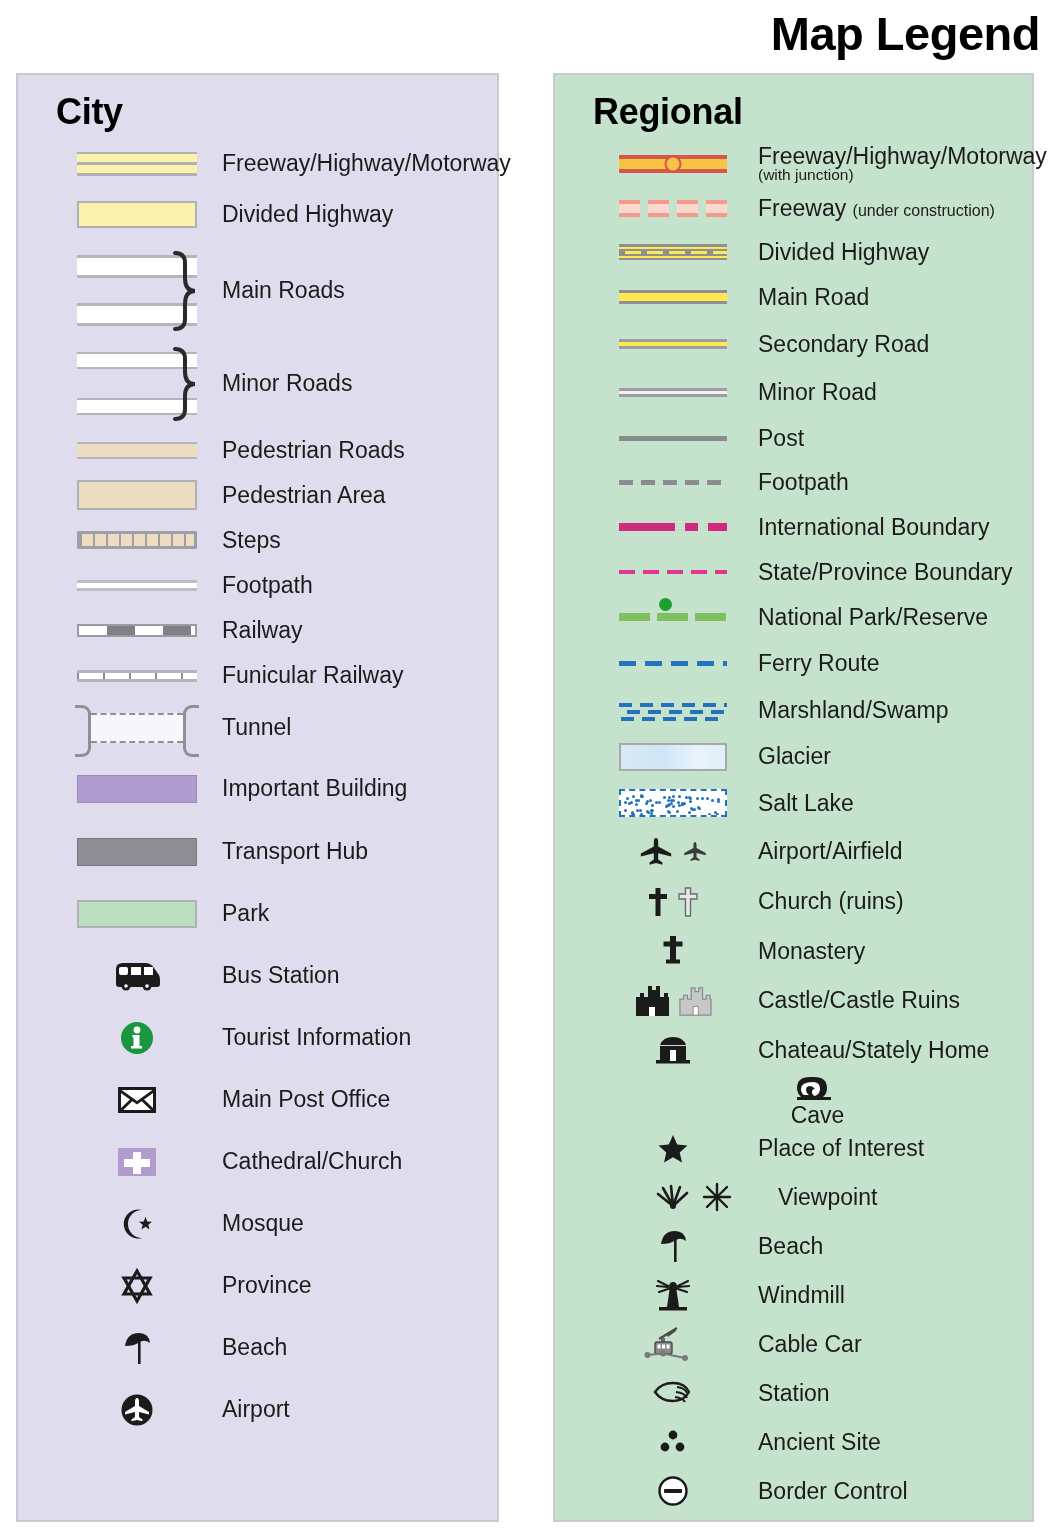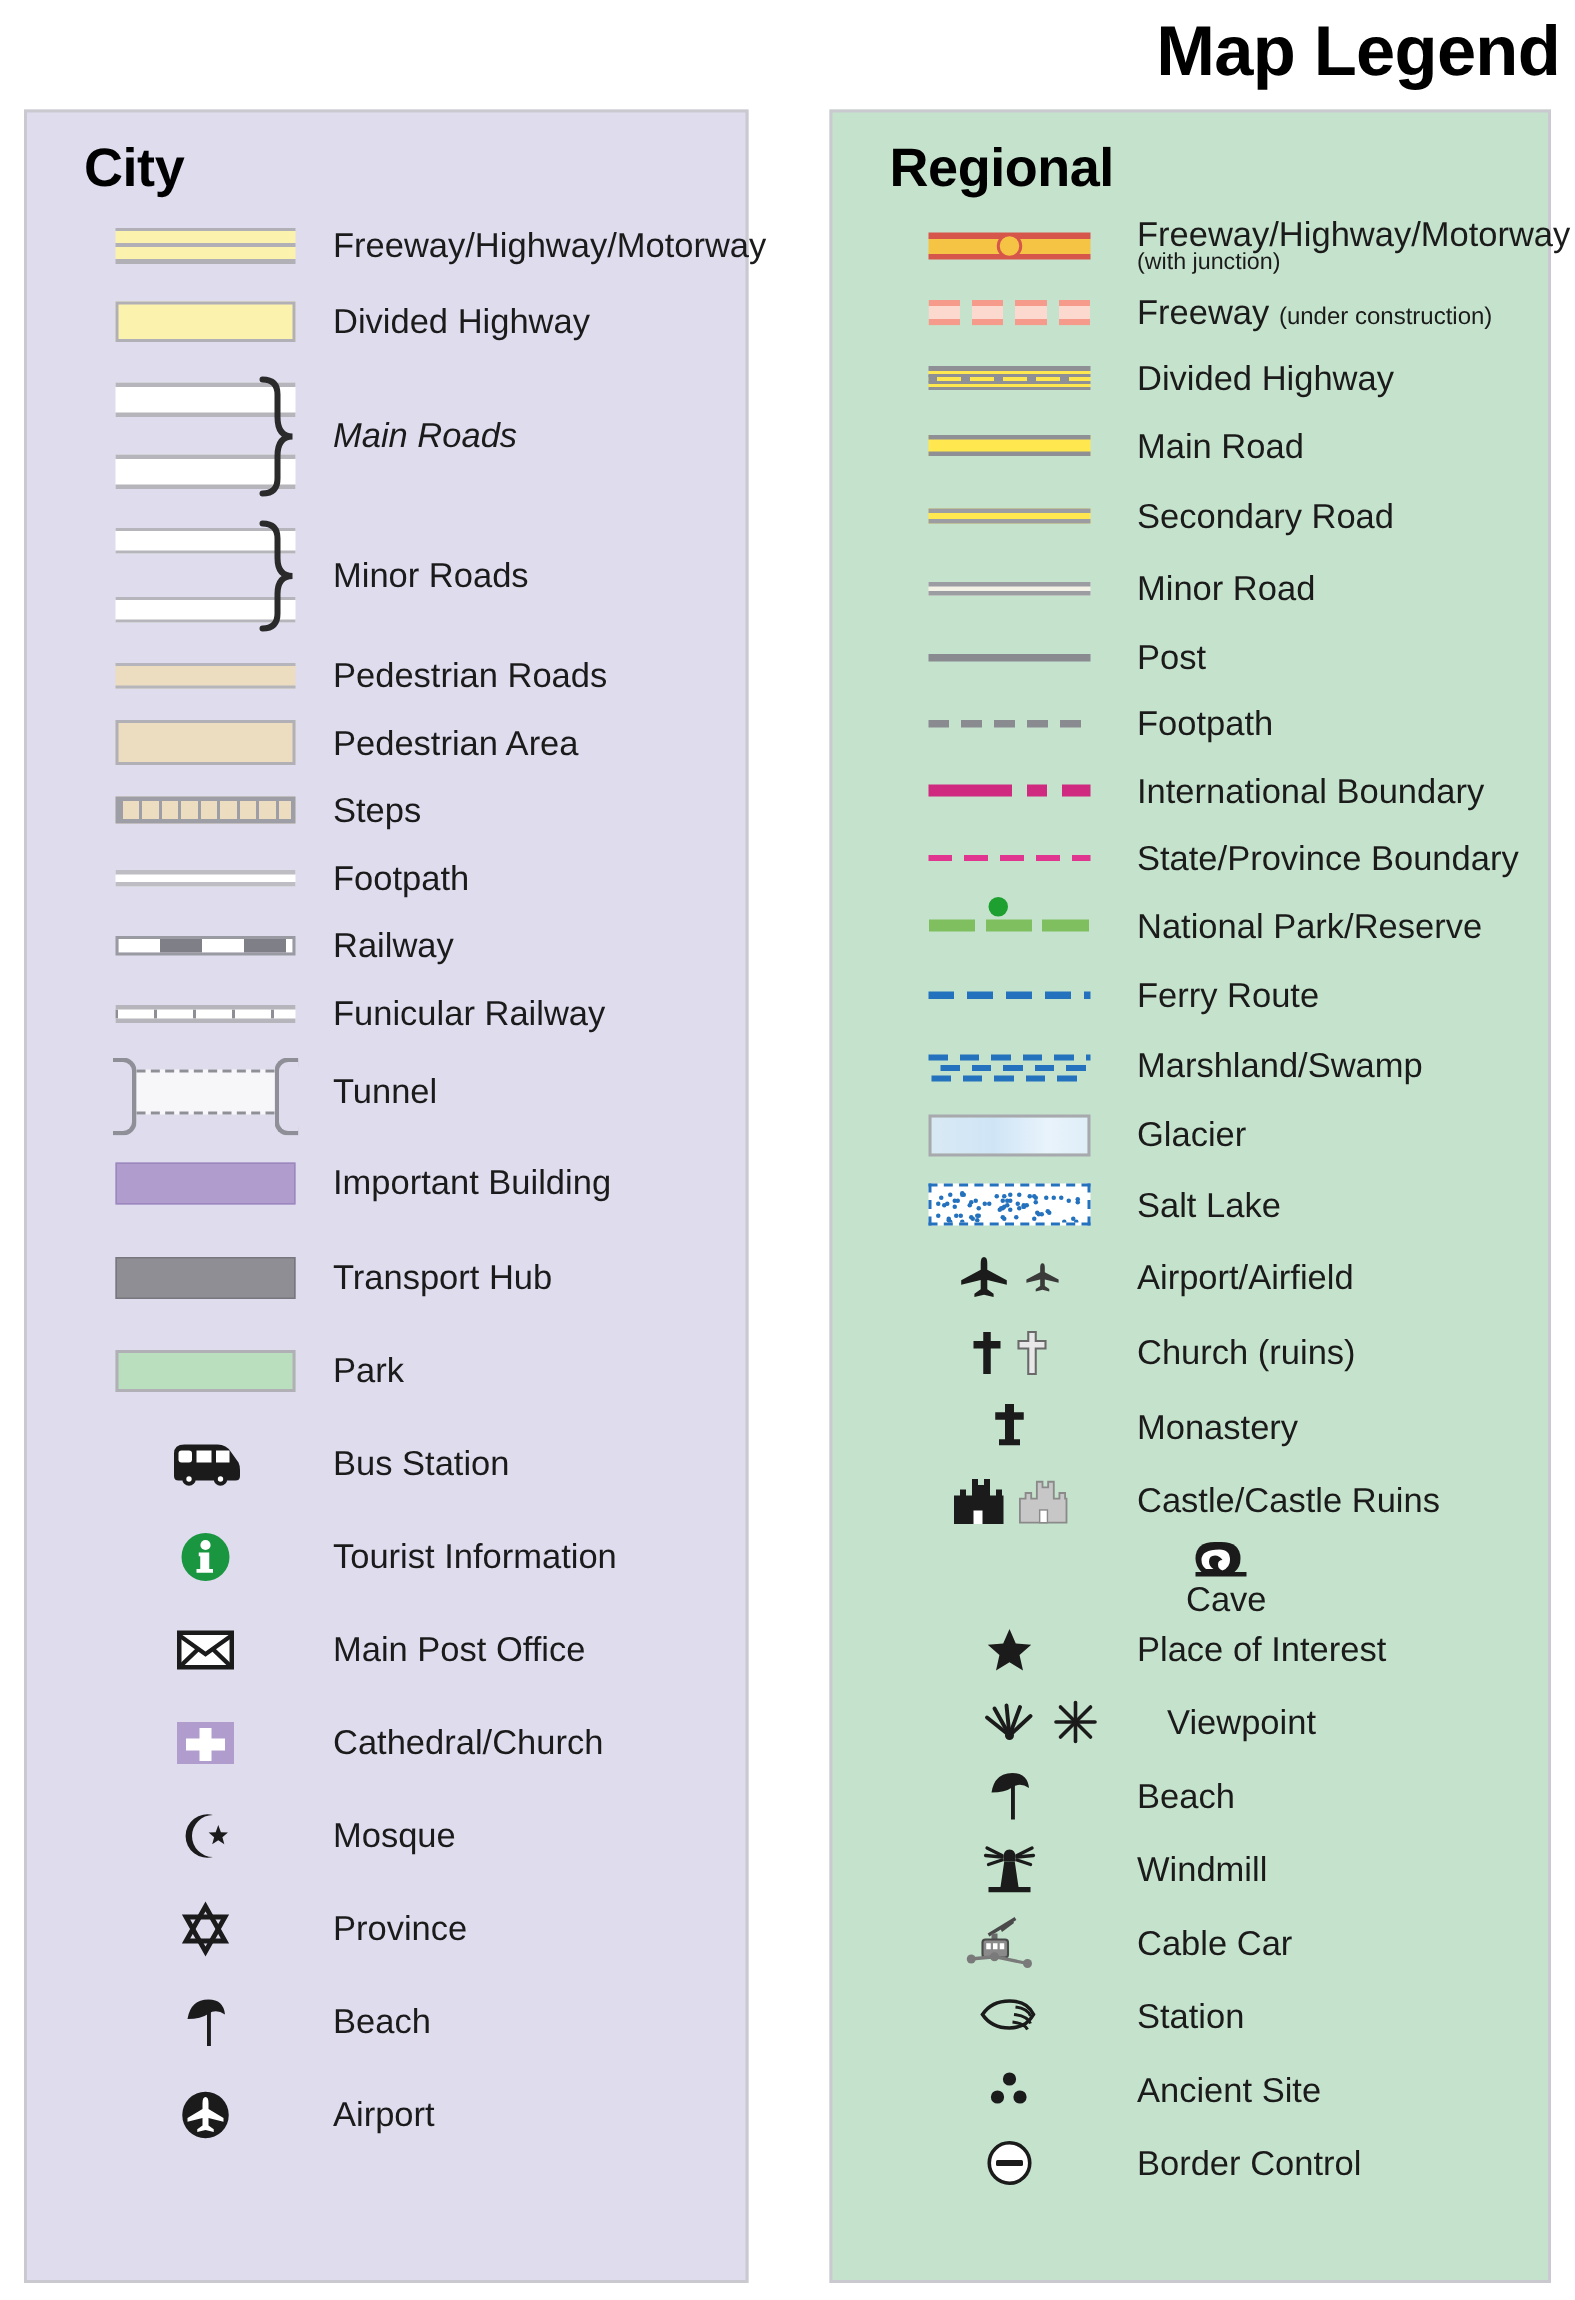--- a/index.html
+++ b/index.html
@@ -361,21 +361,21 @@
         <div class="label">Freeway/Highway/Motorway</div>
       </div>
 
       <div class="row" style="height:55px;">
         <div class="sym">
           <div class="bar-divided"></div>
         </div>
         <div class="label">Divided Highway</div>
       </div>
 
-      <div class="row brace-wrap" style="height:98px;font-style:italic;">
+      <div class="row brace-wrap" style="height:98px;">
         <div class="sym" style="flex-direction:column; justify-content:center; height:98px; position:relative;">
           <div class="bar-white-road" style="margin-bottom:25px;"></div>
           <div class="bar-white-road"></div>
           <div class="brace" style="right:18px; top:9px;">
             <svg width="26" height="80" viewBox="0 0 26 80">
               <path d="M3 2 q10 0 10 10 v15 q0 13 10 13 q-10 0 -10 13 v15 q0 10 -10 10" fill="none" stroke="#2a2a2a" stroke-width="4" stroke-linecap="round"></path>
             </svg>
           </div>
         </div>
         <div class="label">Main Roads</div>
@@ -797,20 +797,31 @@
             </svg>
             <svg width="32" height="32" viewBox="0 0 34 32">
               <path d="M1 14 h4 v-4 h4 v4 h4 v-12 h4 v4 h4 v-4 h4 v12 h4 v-4 h4 v4 h1 v17 h-33 z" fill="#c7c7c7" stroke="#8a8a8a" stroke-width="1.3"></path>
               <rect x="15" y="22" width="5.5" height="9" fill="#fff" stroke="#8a8a8a" stroke-width="1"></rect>
             </svg>
           </div>
         </div>
         <div class="label">Castle/Castle Ruins</div>
       </div>
 
+      <div class="row" style="height:49px;">
+        <div class="sym">
+          <svg width="36" height="28" viewBox="0 0 36 28">
+            <path d="M18 1 q10 0 13 8 h-26 q3 -8 13 -8 z" fill="#1b1b1b"></path>
+            <rect x="5" y="10" width="26" height="15" fill="#1b1b1b"></rect>
+            <rect x="1" y="24" width="34" height="3.5" fill="#1b1b1b"></rect>
+            <rect x="15" y="14" width="6" height="11" fill="#fff"></rect>
+          </svg>
+        </div>
+        <div class="label">Chateau/Stately Home</div>
+      </div>
 
       <div class="row" style="height:49px;flex-direction:column;">
         <div class="sym">
           <svg width="36" height="28" viewBox="0 0 36 28">
             <path d="M18 2 q13 0 13 11 q0 6 -4 9 h-22 q-4 -4 -4 -9 q0 -11 13 -11 z" fill="#1b1b1b"></path>
             <path d="M17 7 q7 0 7 7 q0 5 -5 7 q-3 -1 -3 -4 q0 -3 3 -3 q-2 -3 -5 -3 q-4 0 -4 4 q0 3 3 5 h-5 q-3 -2 -3 -6 q0 -7 12 -7 z" fill="#fff"></path>
             <rect x="1" y="22" width="34" height="3" fill="#1b1b1b"></rect>
           </svg>
         </div>
         <div class="label">Cave</div>

